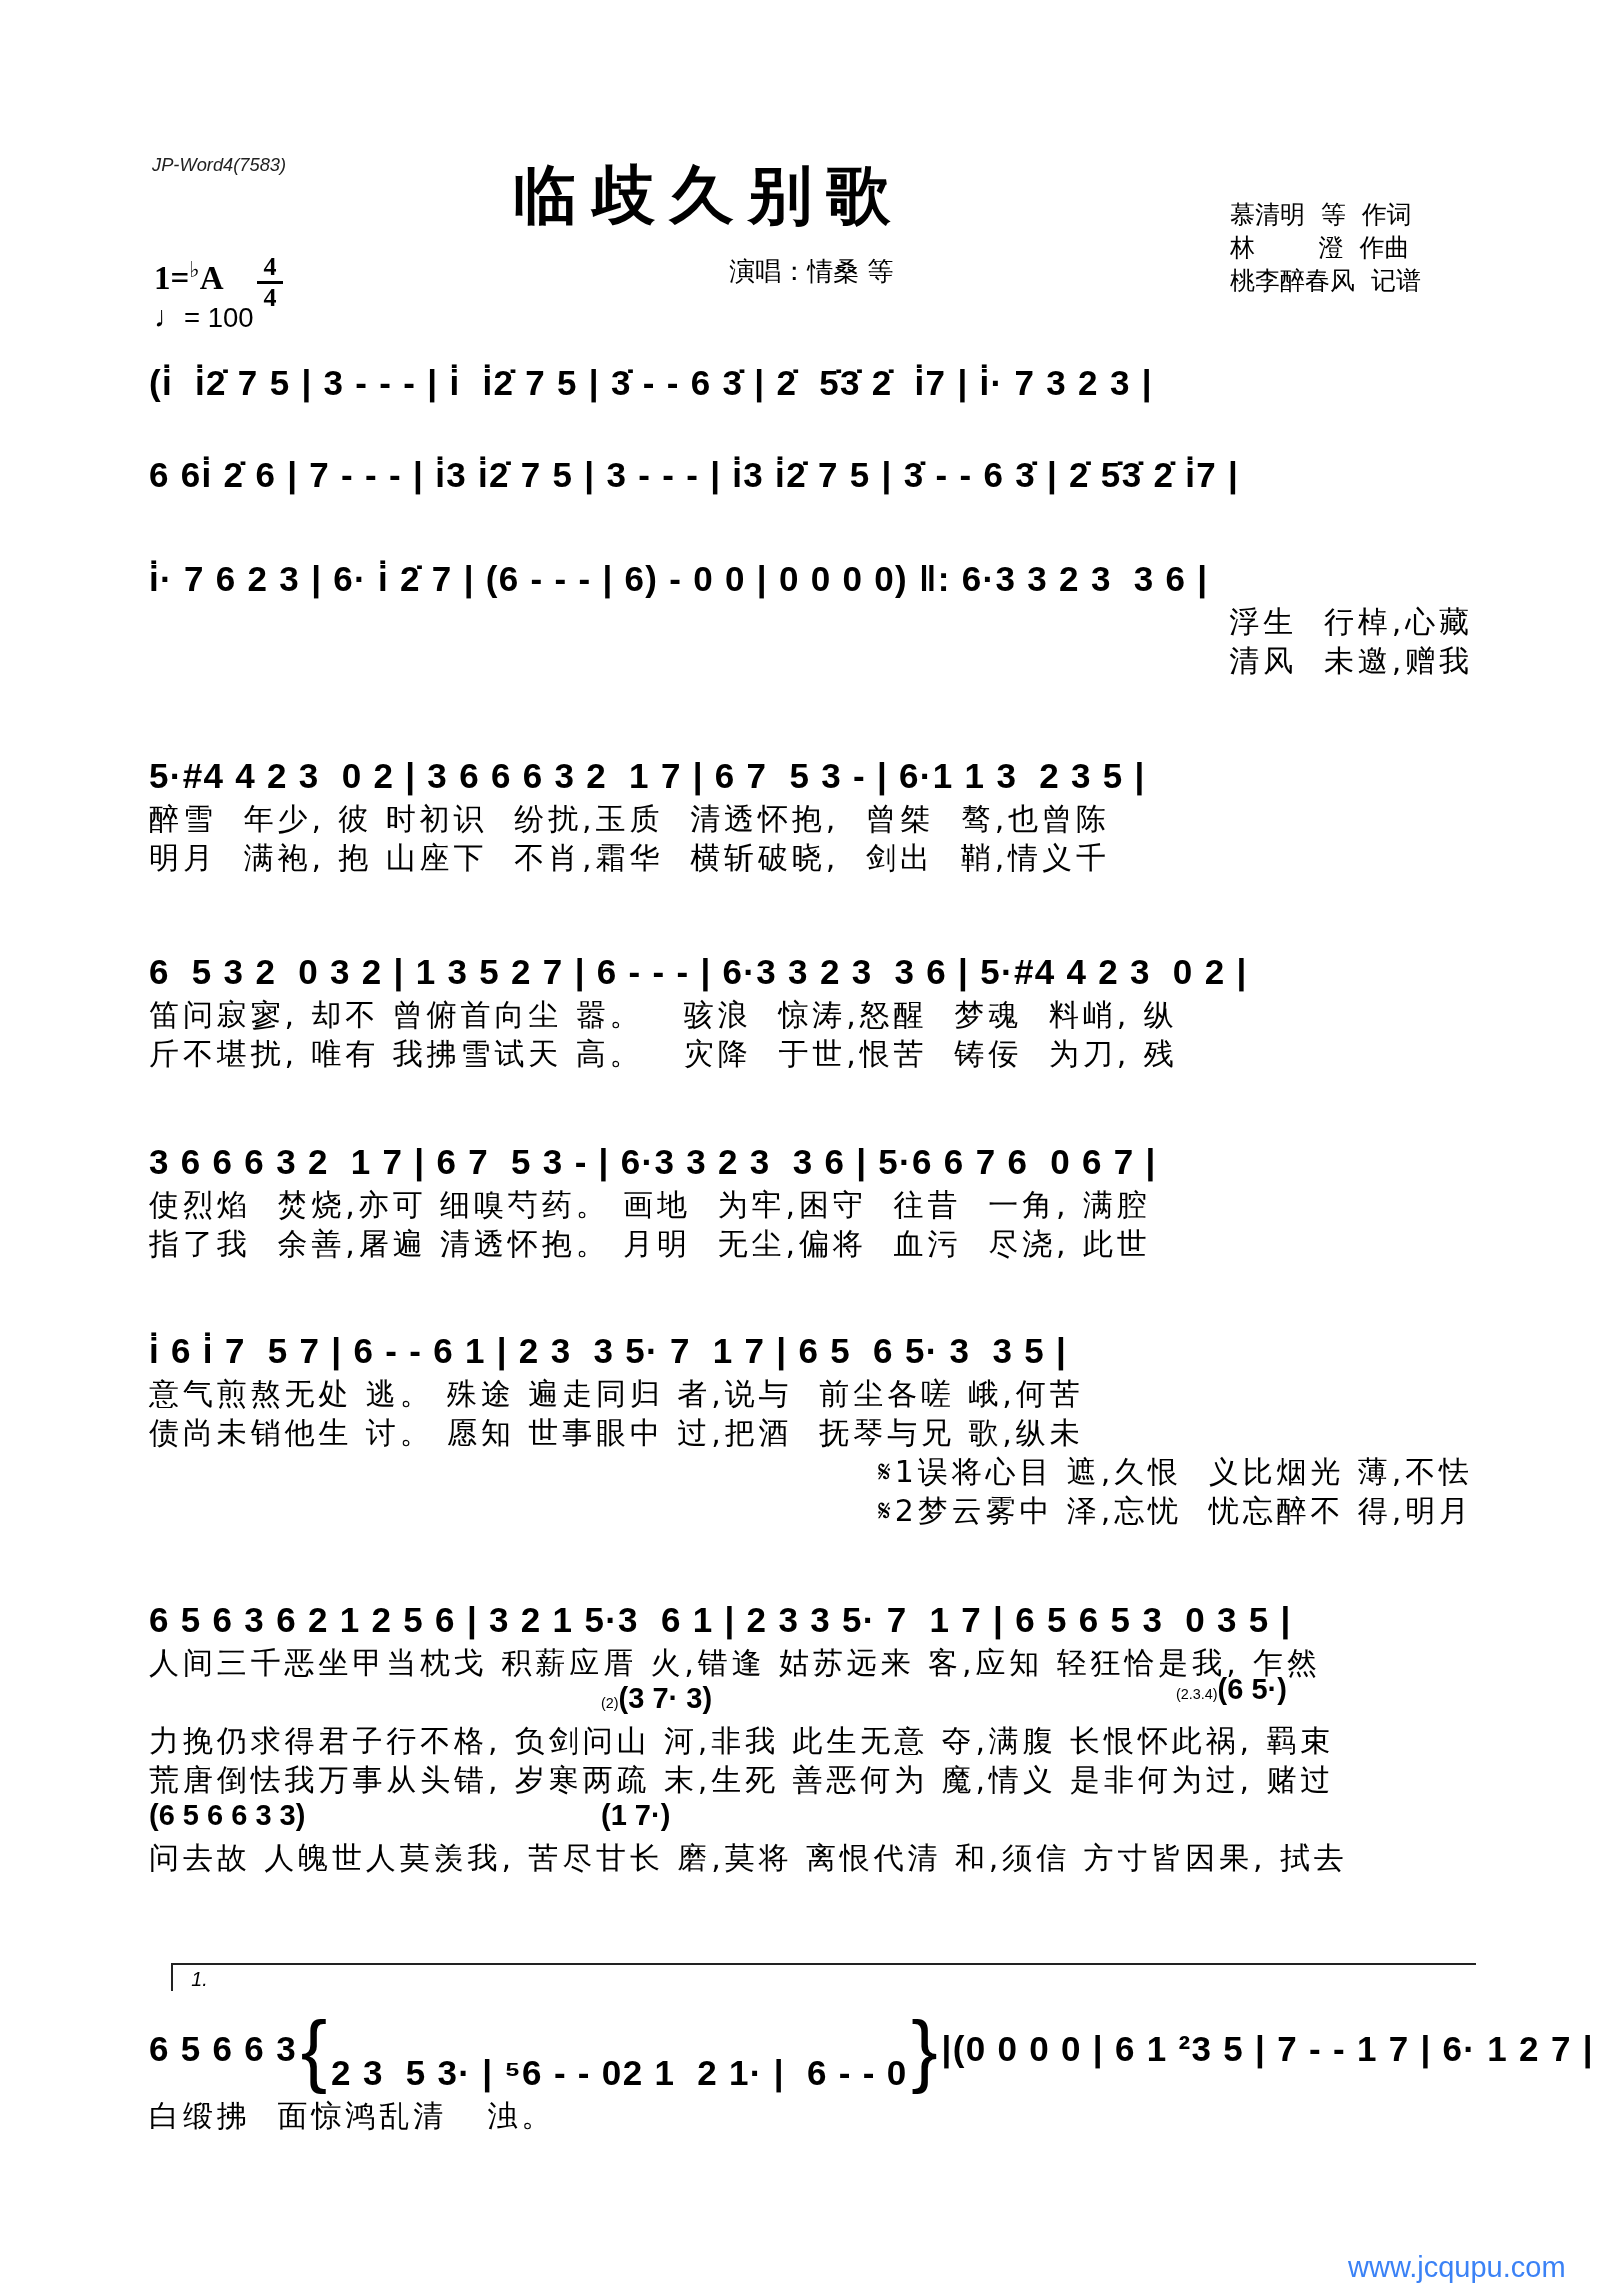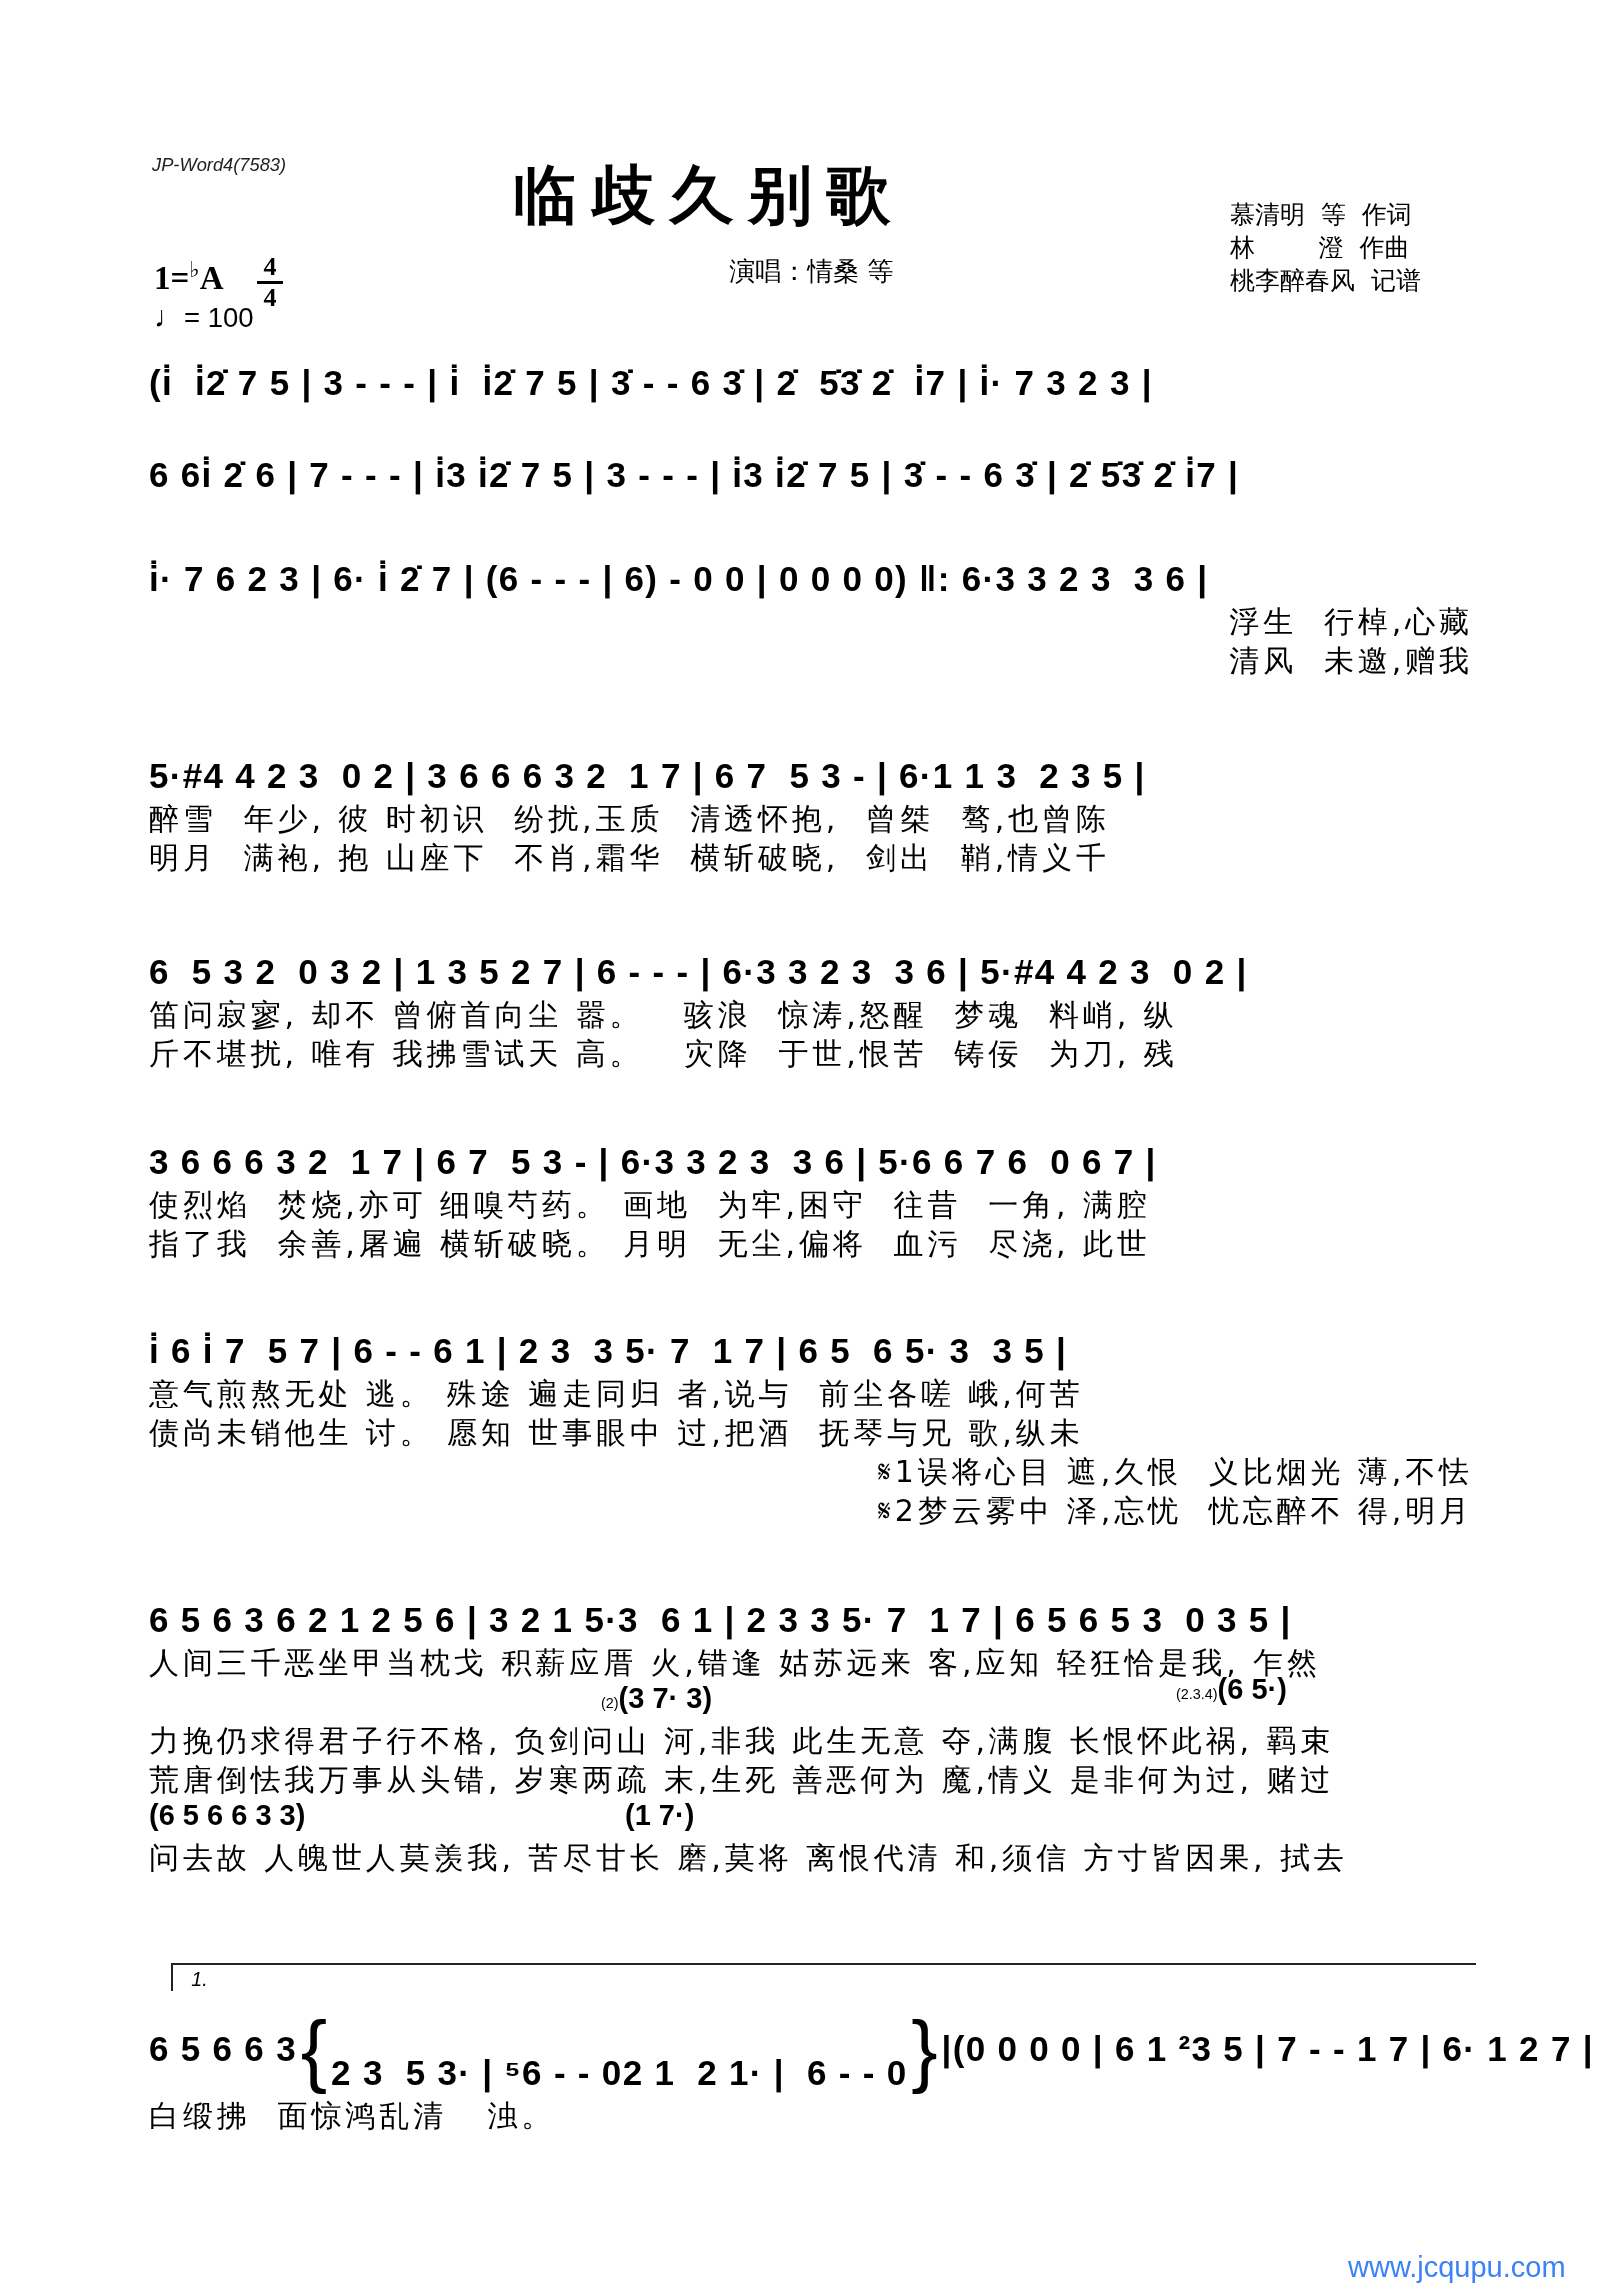--- a/index.html
+++ b/index.html
@@ -66,21 +66,21 @@
 
 <div class="staff" style="top:949px;">
   <div class="notes">6  5 3 2  0 3 2 | 1 3 5 2 7 | 6 - - - | 6·3 3 2 3  3 6 | 5·#4 4 2 3  0 2 |</div>
   <div class="lyr">笛问寂寥, 却不 曾俯首向尘 嚣。   骇浪  惊涛,怒醒  梦魂  料峭, 纵</div>
   <div class="lyr">斤不堪扰, 唯有 我拂雪试天 高。   灾降  于世,恨苦  铸佞  为刀, 残</div>
 </div>
 
 <div class="staff" style="top:1139px;">
   <div class="notes">3 6 6 6 3 2  1 7 | 6 7  5 3 - | 6·3 3 2 3  3 6 | 5·6 6 7 6  0 6 7 |</div>
   <div class="lyr">使烈焰  焚烧,亦可 细嗅芍药。 画地  为牢,困守  往昔  一角, 满腔</div>
-  <div class="lyr">指了我  余善,屠遍 横斩破晓。 月明  无尘,偏将  血污  尽浇, 此世</div>
+  <div class="lyr">指了我  余善,屠遍 清透怀抱。 月明  无尘,偏将  血污  尽浇, 此世</div>
 </div>
 
 <div class="staff" style="top:1328px;">
   <div class="notes">i̇ 6 i̇ 7  5 7 | 6 - - 6 1 | 2 3  3 5· 7  1 7 | 6 5  6 5· 3  3 5 |</div>
   <div class="lyr">意气煎熬无处 逃。 殊途 遍走同归 者,说与  前尘各嗟 峨,何苦</div>
   <div class="lyr">债尚未销他生 讨。 愿知 世事眼中 过,把酒  抚琴与兄 歌,纵未</div>
   <div class="lyr r">𝄋1误将心目 遮,久恨  义比烟光 薄,不怯</div>
   <div class="lyr r">𝄋2梦云雾中 泽,忘忧  忧忘醉不 得,明月</div>
 </div>
 
@@ -88,21 +88,21 @@
   <div class="notes">6 5 6 3 6 2 1 2 5 6 | 3 2 1 5·3  6 1 | 2 3 3 5· 7  1 7 | 6 5 6 5 3  0 3 5 |</div>
   <div class="lyr">人间三千恶坐甲当枕戈 积薪应厝 火,错逢 姑苏远来 客,应知 轻狂恰是我, 乍然</div>
   <div style="position:relative;height:39px;">
     <span class="sub" style="position:absolute;left:452px;top:0;"><span style="font-size:14.4px;font-weight:normal;">(2)</span><span>(3 7· 3)</span></span>
     <span class="sub" style="position:absolute;left:1027px;top:-9.2px;"><span style="font-size:14.4px;font-weight:normal;">(2.3.4)</span><span>(6 5·)</span></span>
   </div>
   <div class="lyr">力挽仍求得君子行不格, 负剑问山 河,非我 此生无意 夺,满腹 长恨怀此祸, 羁束</div>
   <div class="lyr">荒唐倒怯我万事从头错, 岁寒两疏 末,生死 善恶何为 魔,情义 是非何为过, 赌过</div>
   <div style="position:relative;height:39px;">
     <span class="sub" style="position:absolute;left:0;top:0;">(6 5 6 6 3 3)</span>
-    <span class="sub" style="position:absolute;left:452px;top:0;margin-left:24px;">(1 7·)</span>
+    <span class="sub" style="position:absolute;left:452px;top:0;">(1 7·)</span>
   </div>
   <div class="lyr">问去故 人魄世人莫羡我, 苦尽甘长 磨,莫将 离恨代清 和,须信 方寸皆因果, 拭去</div>
 </div>
 
 <div class="abs volta">
     <span>1.</span>
   </div>
 <div class="staff" style="top:2002px;">
   <div style="display:flex;align-items:center;">
     <div class="notes">6 5 6 6 3</div>

